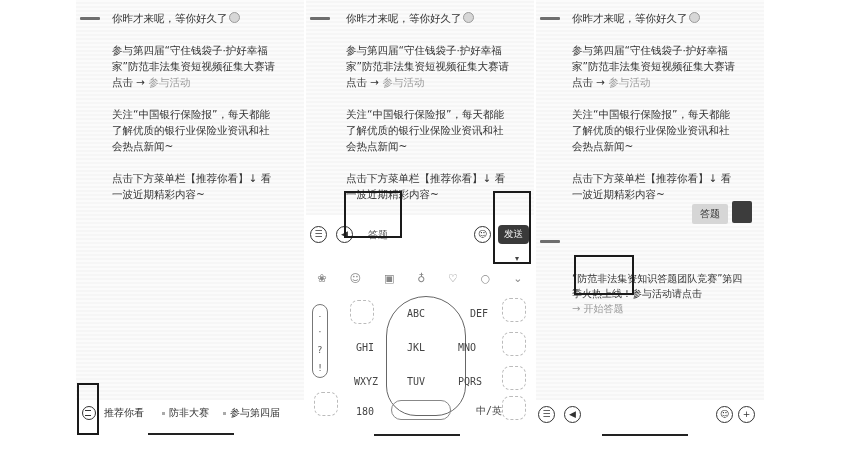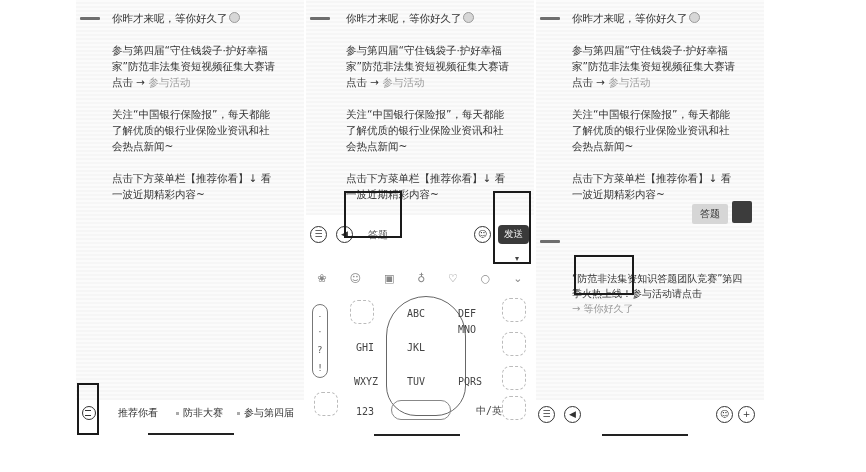--- a/index.html
+++ b/index.html
@@ -113,21 +113,21 @@
   <div class="sender-avatar"></div>
   <div class="msg" style="top:10px;">
     <p><span>你昨才来呢，等你好久了</span><span class="emoji-face"></span></p>
     <p><span>参与第四届“守住钱袋子·护好幸福家”防范非法集资短视频征集大赛请点击 →</span> <span class="link">参与活动</span></p>
     <p>关注“中国银行保险报”，每天都能了解优质的银行业保险业资讯和社会热点新闻~</p>
     <p>点击下方菜单栏【推荐你看】↓ 看一波近期精彩内容~</p>
   </div>
 
   <div class="menu-bar">
     <div class="kbd-toggle"></div>
-    <div class="menu-item" style="margin-left:22px;">
+    <div class="menu-item" style="margin-left:8px;">
       <span>推荐你看</span>
     </div>
     <div class="menu-item" style="margin-left:18px;text-align:right;">
       <span class="dot"></span>
       <span>防非大赛</span>
     </div>
     <div class="menu-item" style="margin-left:14px;">
       <span class="dot"></span>
       <span>参与第四届</span>
     </div>
@@ -175,28 +175,28 @@
       <span>!</span>
     </div>
     <div class="sticker" style="left:44px; top:8px;"></div>
     <div class="sticker" style="left:196px; top:6px;"></div>
     <div class="sticker" style="left:196px; top:40px;"></div>
     <div class="sticker" style="left:196px; top:74px;"></div>
     <div class="sticker" style="left:8px; top:100px;"></div>
     <div class="sticker" style="left:196px; top:104px;"></div>
 
     <span class="kb-key" style="left:101px; top:16px;">ABC</span>
-    <span class="kb-key" style="left:152px; top:16px;">DEF</span>
+    <span class="kb-key" style="left:164px; top:16px;">DEF</span>
     <span class="kb-key" style="left:50px; top:50px;">GHI</span>
     <span class="kb-key" style="left:101px; top:50px;">JKL</span>
-    <span class="kb-key" style="left:152px; top:32px;">MNO</span>
+    <span class="kb-key" style="left:152px; top:50px;">MNO</span>
     <span class="kb-key" style="left:48px; top:84px;">WXYZ</span>
     <span class="kb-key" style="left:101px; top:84px;">TUV</span>
     <span class="kb-key" style="left:152px; top:84px;">PQRS</span>
-    <span class="kb-key" style="left:50px; top:114px;">123</span>
+    <span class="kb-key" style="left:50px; top:114px;">180</span>
     <div style="position:absolute; left:85px; top:108px; width:60px; height:20px; border:1px solid #888; border-radius:10px;"></div>
     <span class="kb-key" style="left:170px; top:112px;">中/英</span>
   </div>
   <div class="home-indicator" style="left:68px; top:434px;"></div>
 </div>
 
 <div class="panel" id="panel-3">
   <div class="bg"></div>
   <div class="sender-avatar"></div>
   <div class="msg" style="top:10px;">
@@ -205,21 +205,21 @@
     <p>关注“中国银行保险报”，每天都能了解优质的银行业保险业资讯和社会热点新闻~</p>
     <p>点击下方菜单栏【推荐你看】↓ 看一波近期精彩内容~</p>
   </div>
 
   <div class="user-bubble" style="left:156px; top:204px;">答题</div>
   <div class="user-avatar" style="left:196px; top:201px;"></div>
 
   <div class="sender-avatar" style="top:240px;"></div>
   <div class="reply-msg" style="left:36px; top:235px;">
     <span>“防范非法集资知识答题团队竞赛”第四季火热上线！参与活动请点击</span><br>
-    <span style="color:#999;">→ 等你好久了</span>
+    <span style="color:#999;">→ 开始答题</span>
   </div>
   <div class="frame" style="left:38px; top:255px; width:60px; height:40px;"></div>
 
   <div class="icon-circle" style="left:2px; top:406px;">☰</div>
   <div class="icon-circle" style="left:28px; top:406px;">◀</div>
   <div class="icon-circle" style="left:180px; top:406px;">☺</div>
   <div class="icon-circle" style="left:202px; top:406px;">+</div>
 
   <div class="home-indicator" style="left:66px; top:434px;"></div>
 </div>

